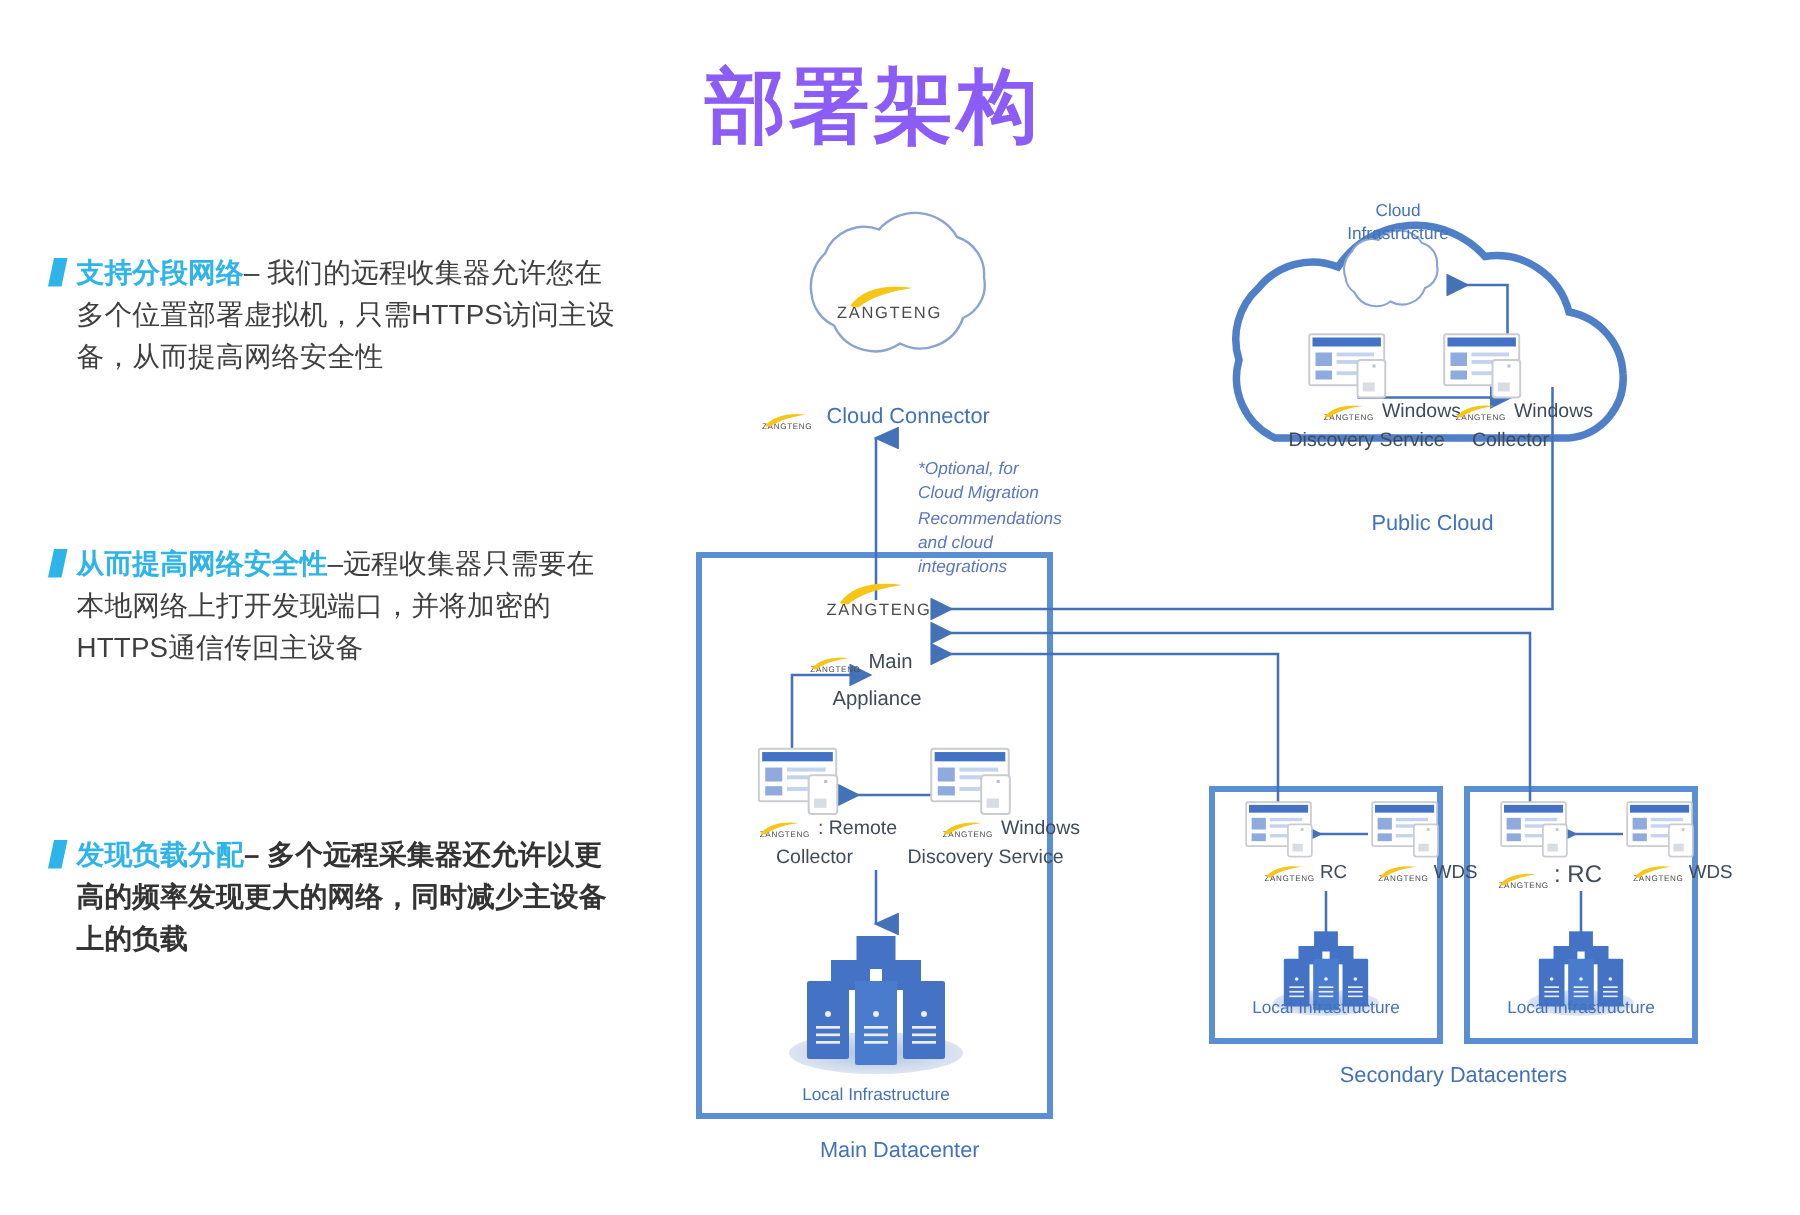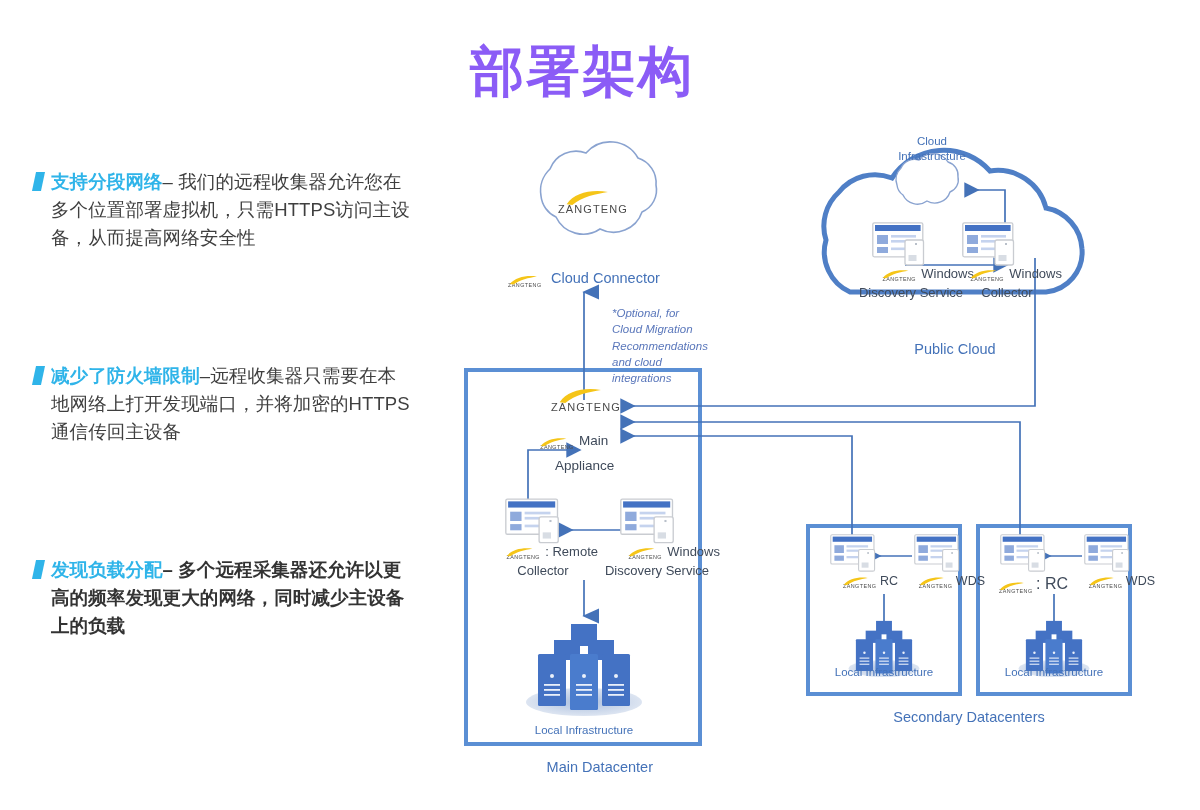--- a/index.html
+++ b/index.html
@@ -131,21 +131,21 @@
 <div class="bullet-block" id="bullet-0">
   <span class="bullet-bar"></span>
   <div class="bullet-text">
     <span class="lead">支持分段网络</span><span>– 我们的远程收集器允许您在多个位置部署虚拟机，只需HTTPS访问主设备，从而提高网络安全性</span>
   </div>
 </div>
 
 <div class="bullet-block" id="bullet-1">
   <span class="bullet-bar"></span>
   <div class="bullet-text">
-    <span class="lead">减少了防火墙限制</span><span>–远程收集器只需要在本地网络上打开发现端口，并将加密的HTTPS通信传回主设备</span>
+    <span class="lead">从而提高网络安全性</span><span>–远程收集器只需要在本地网络上打开发现端口，并将加密的HTTPS通信传回主设备</span>
   </div>
 </div>
 
 <div class="bullet-block bold" id="bullet-2">
   <span class="bullet-bar"></span>
   <div class="bullet-text">
     <span class="lead">发现负载分配</span><span>– 多个远程采集器还允许以更高的频率发现更大的网络，同时减少主设备上的负载</span>
   </div>
 </div>
 

